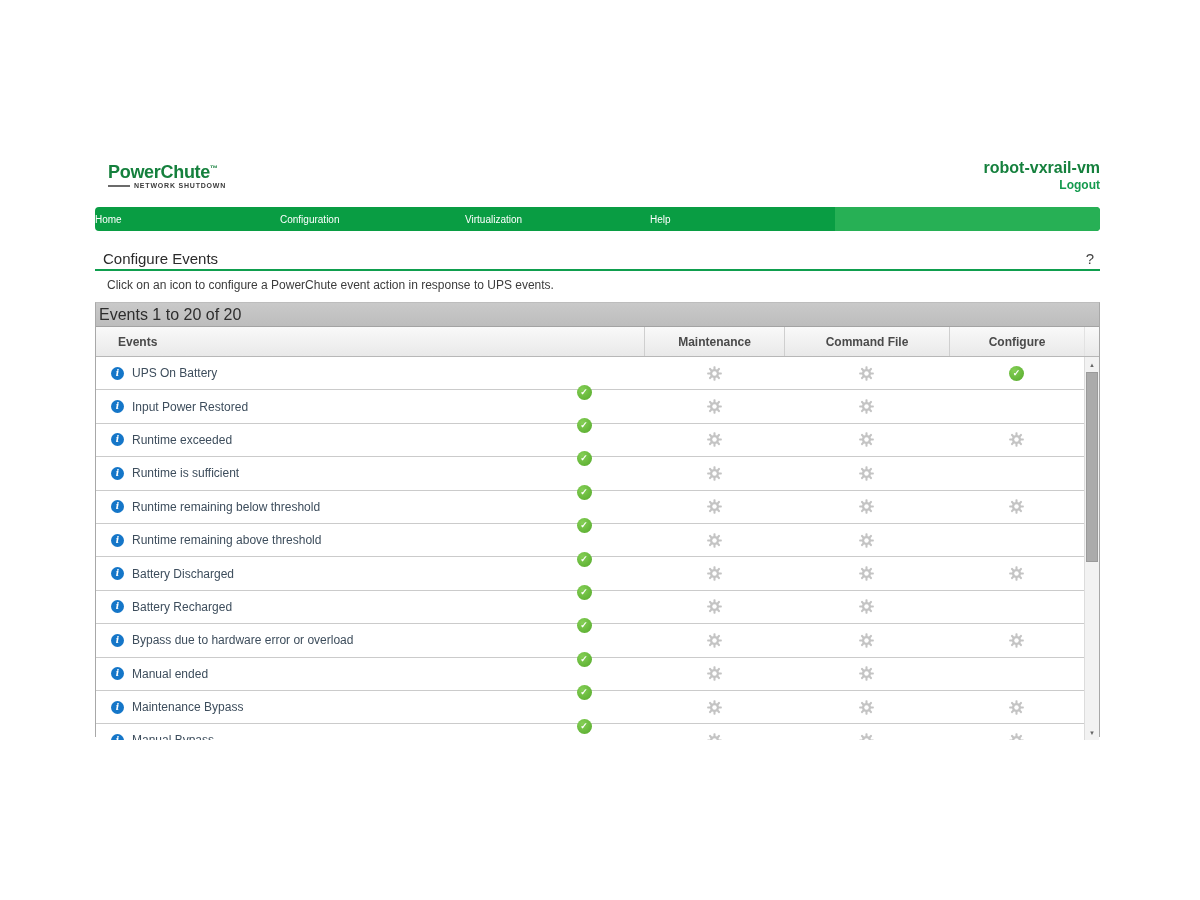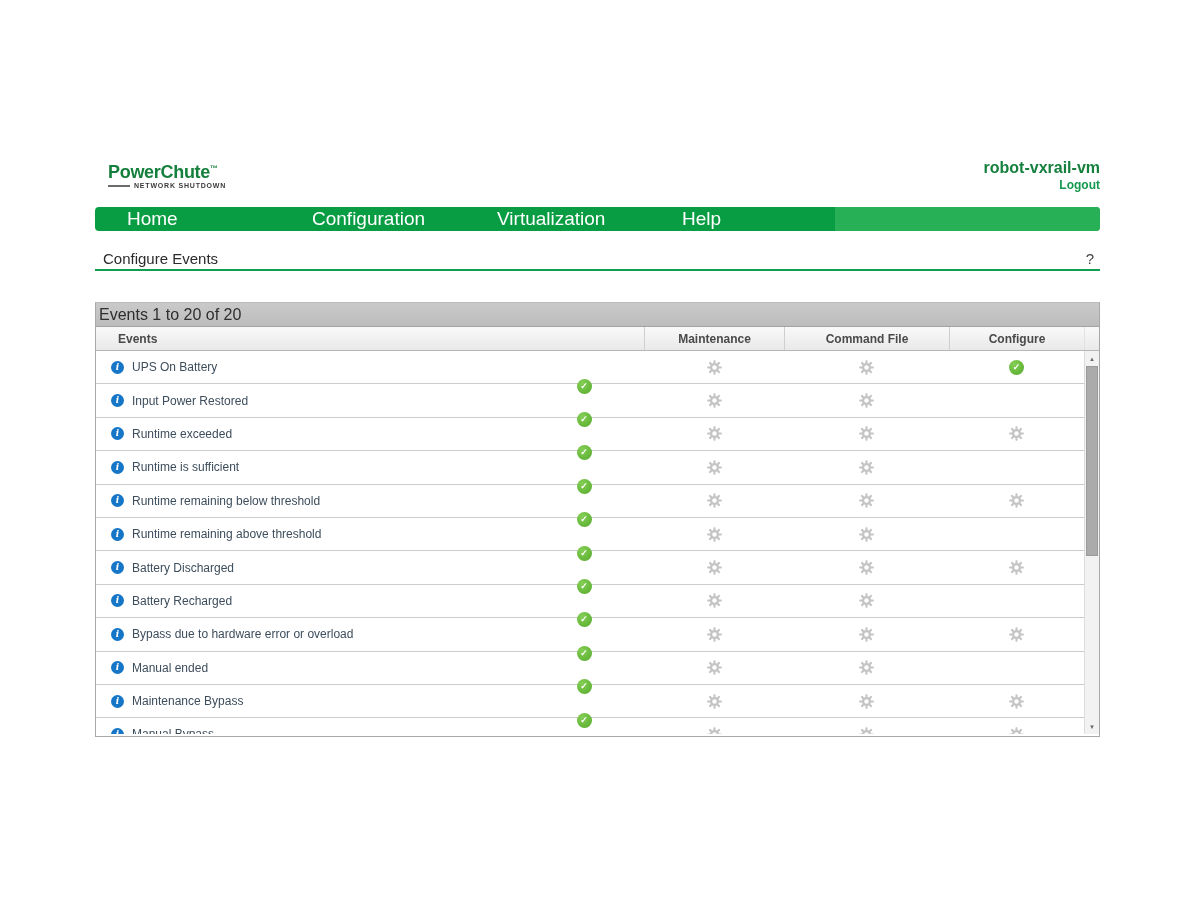--- a/index.html
+++ b/index.html
@@ -16,39 +16,39 @@
   .brand-sub { display:flex; align-items:center; gap:4px; margin-top:1px; }
   .brand-dash { width:22px; height:2px; background:#6b6b6b; }
   .brand-subtitle { font-size:7px; font-weight:700; letter-spacing:0.8px; color:#3a3a3a; }
   .host-block { position:absolute; right:0; top:0; text-align:right; }
   .hostname { font-size:16px; font-weight:600; color:#15803d; line-height:19px; }
   .logout { font-size:12px; font-weight:600; color:#149a4e; cursor:pointer; line-height:16px; }
 
   
   .navbar { position:absolute; left:0; top:49px; width:1005px; height:24px;
             background:#099d43; border-radius:4px; display:flex; align-items:stretch; }
-  .nav-item { width:185px; display:flex; align-items:center; padding-left:32px;
-              color:#ffffff; font-size:19px; cursor:pointer; }
+  .nav-item { width:185px; display:flex; align-items:center; 
+              color:#ffffff; font-size:10px; cursor:pointer; }
   .nav-tail { flex:1; background:#27b055; border-radius:0 4px 4px 0; }
 
   
   .title-row { position:absolute; left:0; top:90px; width:1005px; height:20px;
                display:flex; justify-content:space-between; align-items:center; }
   .page-title { font-size:15px; color:#2b2b2b; padding-left:8px; }
   .help-q { font-size:15px; color:#444; padding-right:6px; cursor:pointer; }
   .green-rule { position:absolute; left:0; top:111px; width:1005px; height:2px; background:#0f9e4e; }
   .instruction { position:absolute; left:12px; top:120px; font-size:12px; color:#3c3c3c; }
 
   
   .events-table { position:absolute; left:0; top:144px; width:1005px; height:435px;
                   border:1px solid #a8a8a8; border-top:1px solid #bdbdbd; background:#fff; }
   .caption-bar { height:24px; background:linear-gradient(#c9c9c9,#bdbdbd);
                  border-bottom:1px solid #a3a3a3; font-size:16px; color:#2e2e2e;
                  display:flex; align-items:center; padding-left:3px; }
-  .header-row { height:24px; display:flex; background:linear-gradient(#f9f9f9,#e9e9e9);
+  .header-row { height:30px; display:flex; background:linear-gradient(#f9f9f9,#e9e9e9);
                 border-bottom:1px solid #b7b7b7; }
   .hcell { display:flex; align-items:center; justify-content:center;
            font-size:12px; font-weight:bold; color:#4a4a4a; border-left:1px solid #cfcfcf; }
   .hcell.first { border-left:none; justify-content:flex-start; padding-left:22px; }
   .w-event { width:428px; } .w-log { width:120px;margin-top:38px; } .w-not { width:140px; }
   .w-cmd { width:165px; } .w-shut { width:135px; } .w-stub { flex:1; border-left:1px solid #e2e2e2; }
 
   .table-body { position:relative; height:383px; overflow:hidden; }
   .rows { margin-right:15px; }
   .event-row { display:flex; align-items:center; height:33.4px; border-bottom:1px solid #cbcbcb; background:#fff; }
@@ -103,20 +103,21 @@
       <div class="nav-item">Virtualization</div>
       <div class="nav-item">Help</div>
       <div class="nav-tail"></div>
     </div>
 
     <div class="title-row">
       <div class="page-title">Configure Events</div>
       <div class="help-q">?</div>
     </div>
     <div class="green-rule"></div>
+    <div class="instruction">Click on an icon to configure a PowerChute event action in response to UPS events.</div>
 
     <div class="events-table">
       <div class="caption-bar">Events 1 to 20 of 20</div>
       <div class="header-row">
         <div class="hcell first w-event">Events</div>
         <div class="hcell w-log">Logging</div>
         <div class="hcell w-not">Maintenance</div>
         <div class="hcell w-cmd">Command File</div>
         <div class="hcell w-shut">Configure</div>
         <div class="hcell w-stub"></div>

